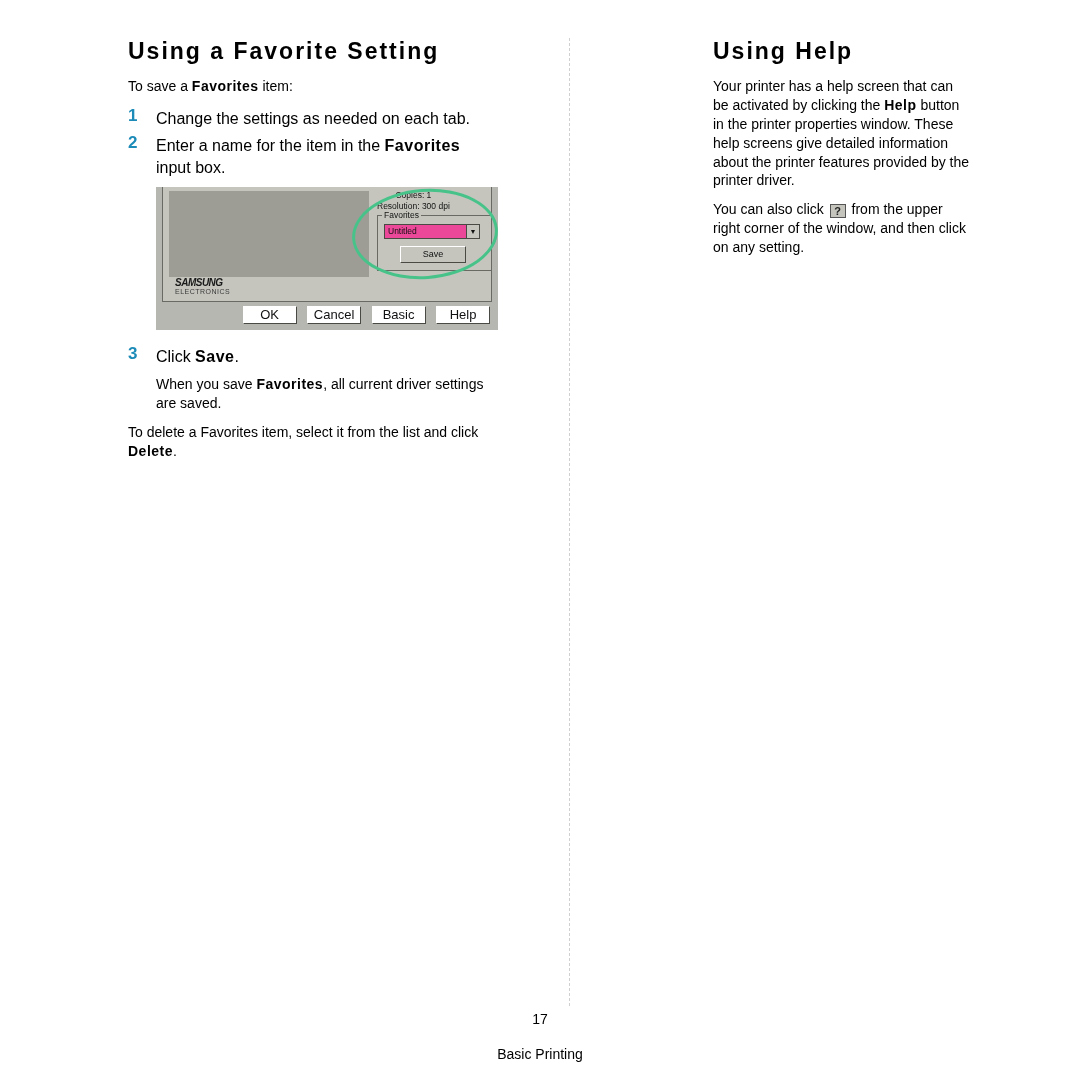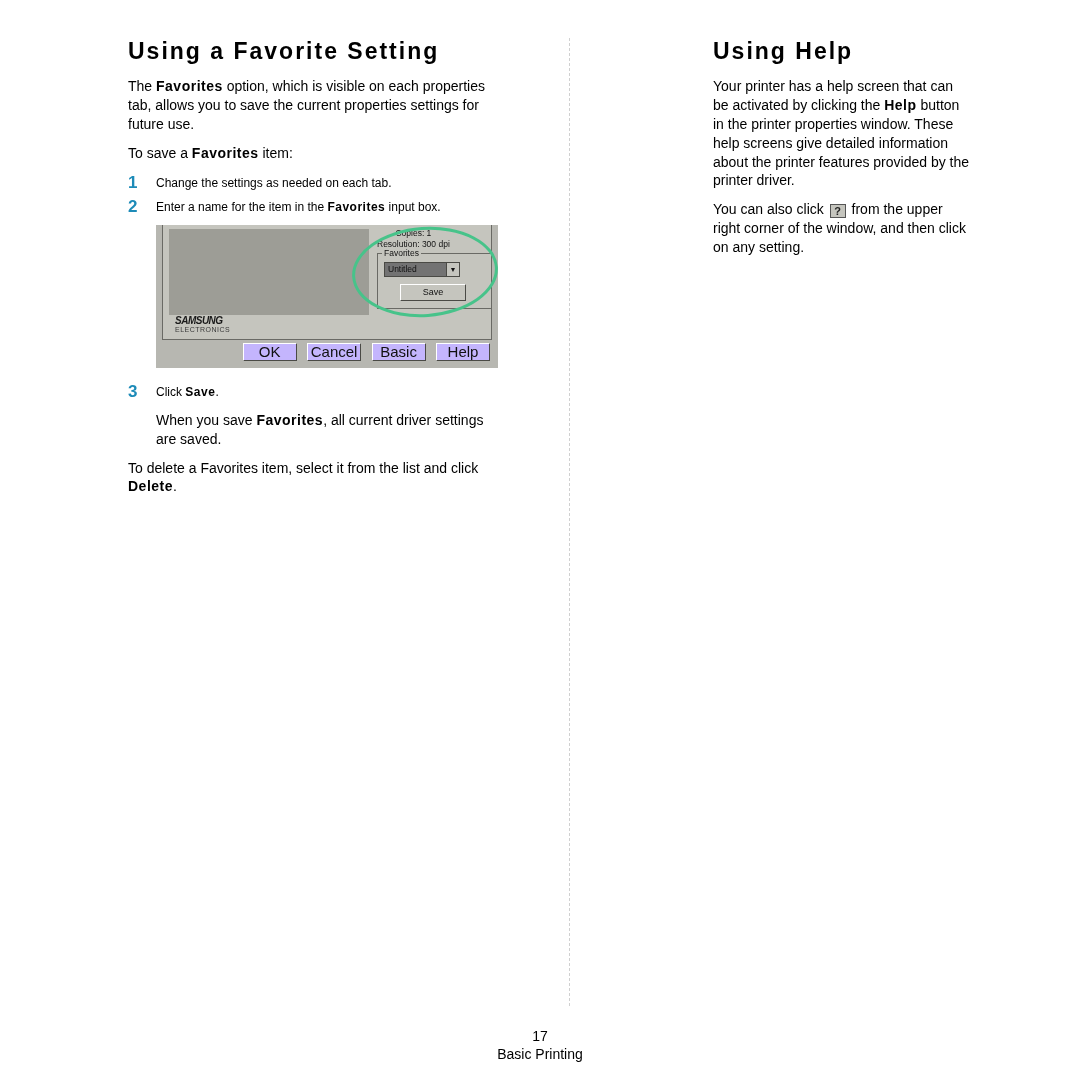--- a/index.html
+++ b/index.html
@@ -44,21 +44,21 @@
   ol.steps li { display: flex; margin-bottom: 4px; }
   ol.steps li .num {
     color: #1d8bb8;
     font-size: 17px;
     font-weight: bold;
     width: 28px;
     flex-shrink: 0;
     line-height: 1.2;
   }
   ol.steps li .txt {
-    font-size: 12px;
+    font-size: 16px;
     line-height: 1.35;
     padding-top: 2px;
   }
   .step-body { margin-left: 28px; }
   .screenshot-wrap { margin: 6px 0 14px 28px; }
 
   
   .dlg {
     width: 342px;
     height: 143px;
@@ -113,22 +113,22 @@
     position: absolute;
     top: -6px; left: 4px;
     font-size: 8.5px;
     background: #c5c5be;
     padding: 0 2px;
     color:#111;
   }
   .fav-combo {
     position: absolute;
     top: 8px; left: 6px;
-    width: 76px; height: 15px;
-    background: #737373;
+    width: 96px; height: 15px;
+    background: #ec4899;
     border: 1px solid #4a4a45;
     font-size: 8.5px;
     padding-left: 3px;
     line-height: 13px;
     color:#111;
   }
   .fav-combo .arrow {
     position: absolute;
     right: 0; top: 0;
     width: 13px; height: 13px;
@@ -162,24 +162,24 @@
   .dlg-btnrow {
     position: absolute;
     left: 0; right: 0; bottom: 4px;
     height: 21px;
     text-align: right;
     padding-right: 8px;
   }
   .dlg-btn {
     display: inline-block;
     width: 54px; height: 18px;
-    background: #c4b5fd;
+    background: #ffffff;
     border: 1px solid #4a4a45;
     border-top-color:#fff; border-left-color:#fff;
-    font-size: 15px;
+    font-size: 13px;
     text-align: center;
     line-height: 16px;
     margin-left: 6px;
     color:#111;
   }
 
   .help-icon {
     display: inline-block;
     width: 16px; height: 14px;
     background: #c5c5be;
@@ -193,34 +193,31 @@
     margin: 0 2px;
   }
 
   .footer {
     position: absolute;
     left: 0; right: 0;
     bottom: 18px;
     text-align: center;
     font-size: 14px;
   }
-  .footer .pg { margin-bottom: 2px; }
+  .footer .pg { margin-bottom: 19px; }
 </style>
 </head>
 <body>
 
 <div class="page">
   <div class="columns">
 
     <div class="col">
       <h2 class="section-title">Using a Favorite Setting</h2>
 
-      <p>
-        <span>The </span><span class="bold">Favorites</span><span> option, which is visible on each properties tab, allows you to save the current properties settings for future use.</span>
-      </p>
 
       <p>
         <span>To save a </span><span class="bold">Favorites</span><span> item:</span>
       </p>
 
       <ol class="steps">
         <li>
           <span class="num">1</span>
           <span class="txt">Change the settings as needed on each tab.</span>
         </li>

